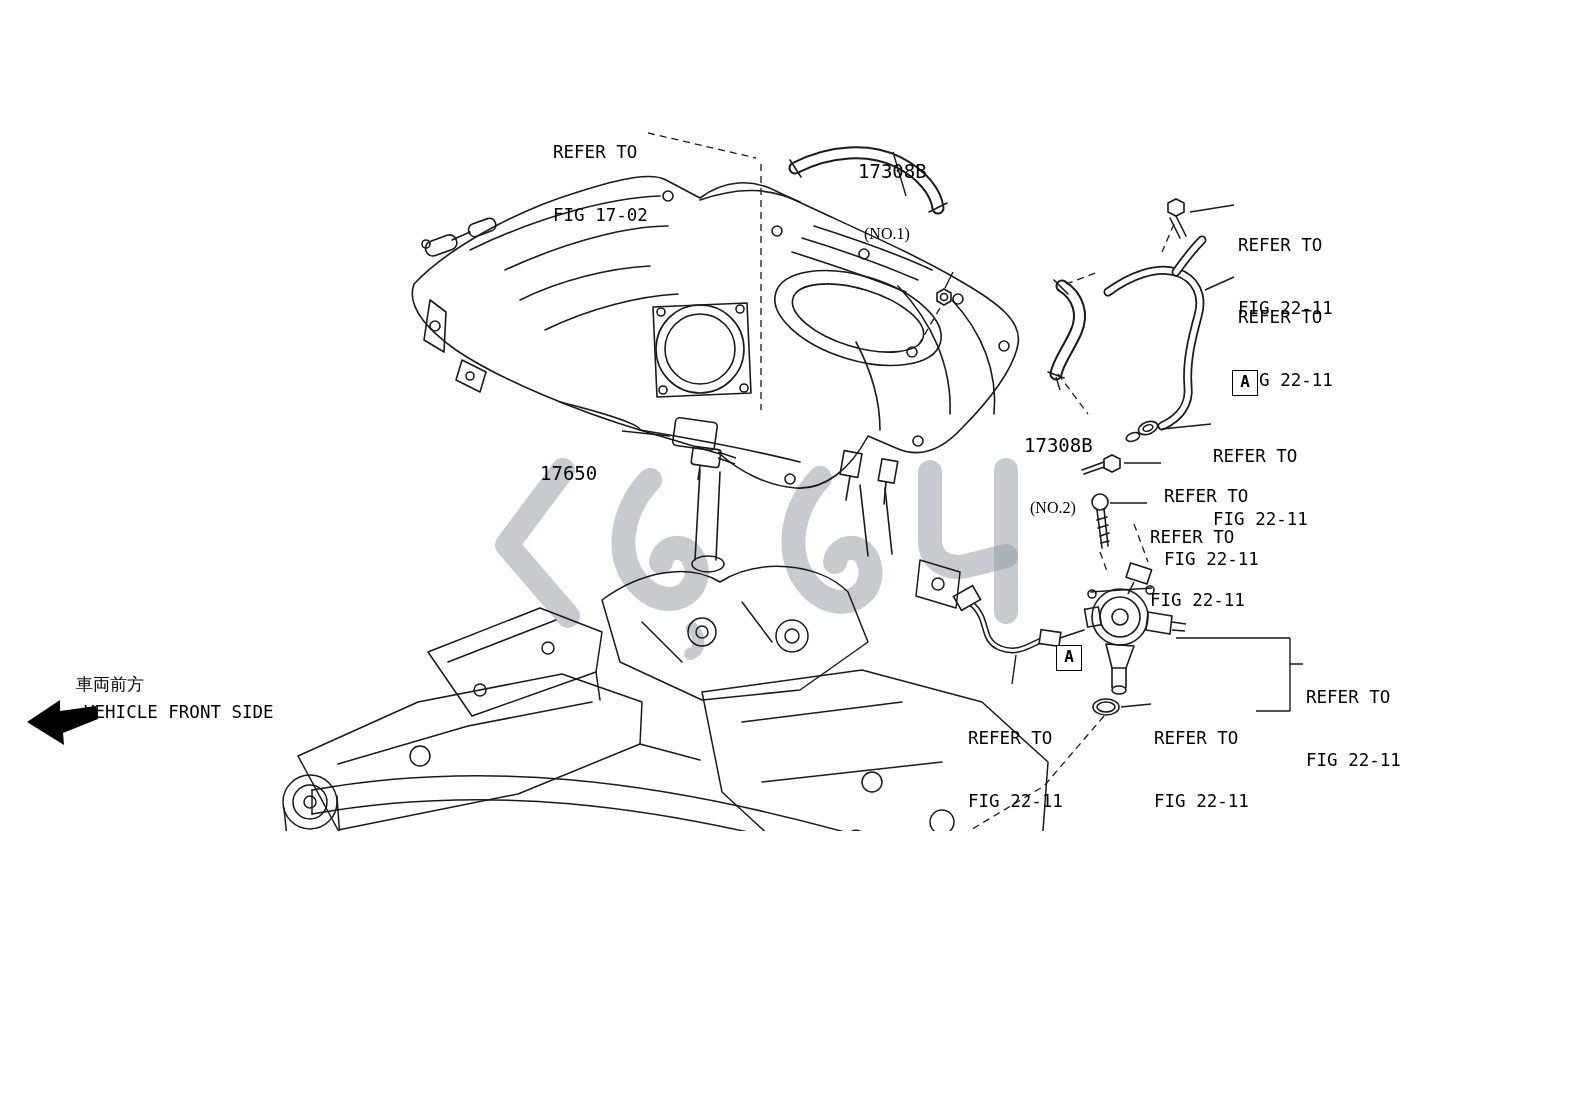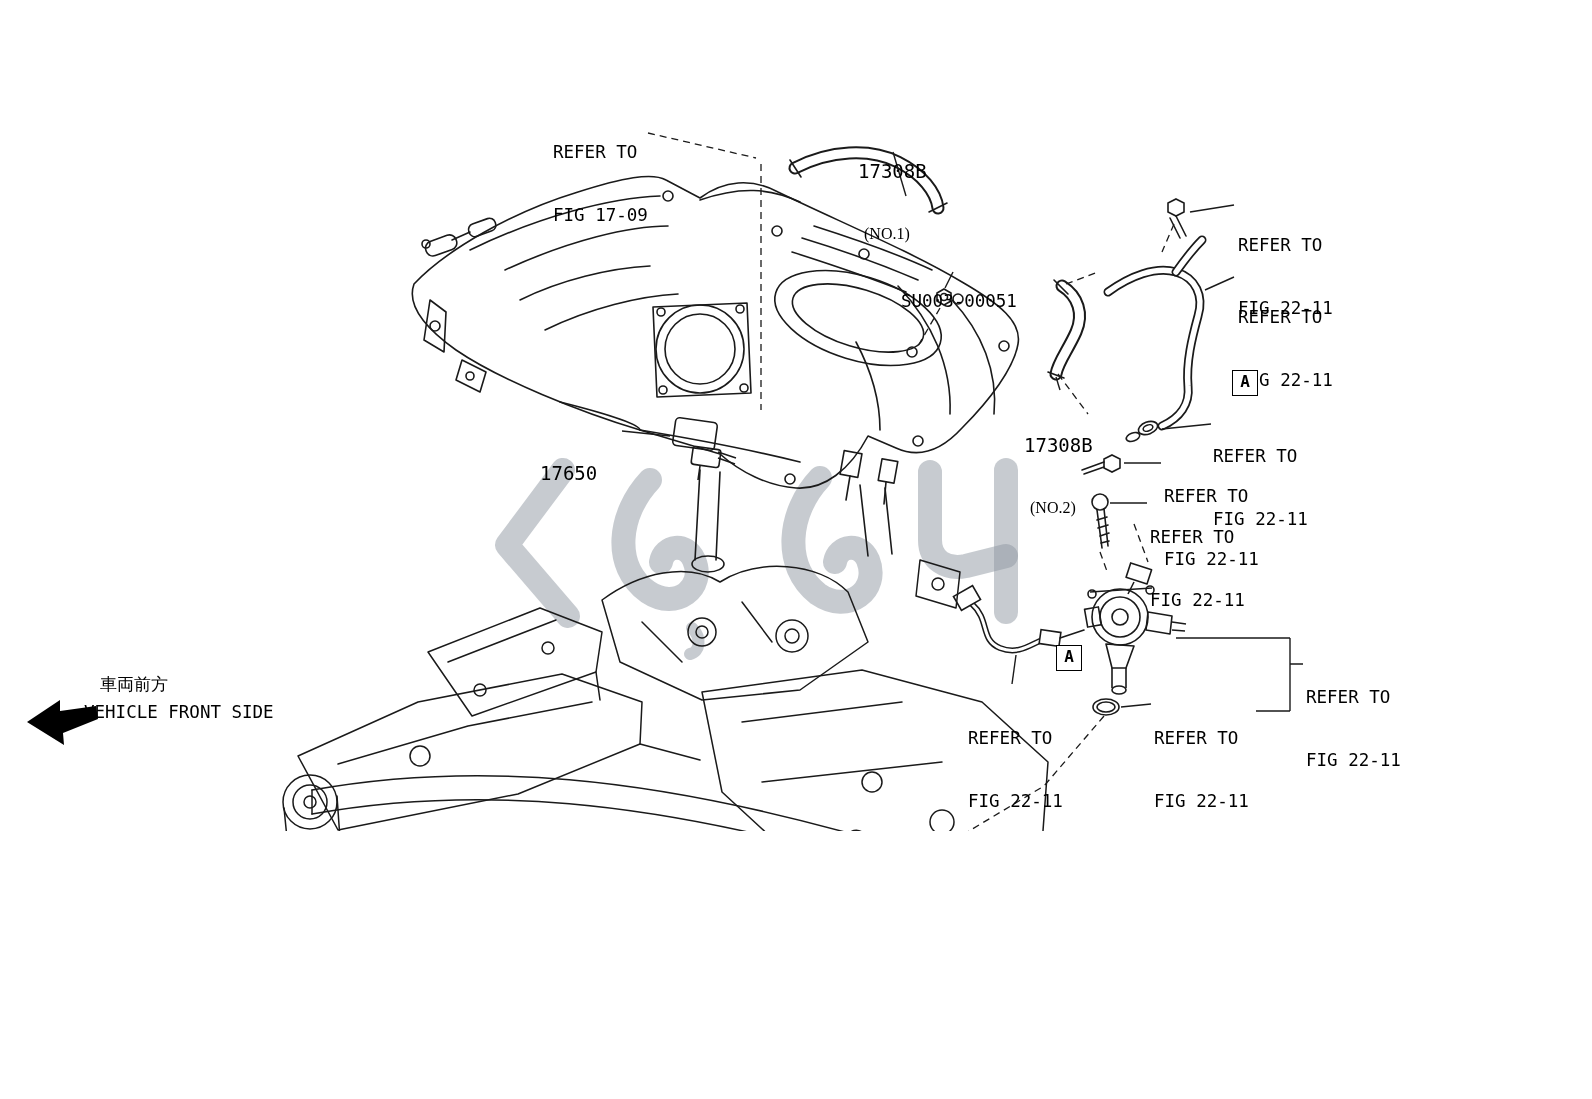--- a/index.html
+++ b/index.html
@@ -246,31 +246,28 @@
     <path d="M1104,716 L1044,786 L914,864 L884,902"></path>
   </g>
 
   <g>
     <polygon points="96,706 60,711 60,700 27,722 64,745 63,733 98,719" fill="#000"></polygon>
   </g>
 </svg>
 
   <div class="lbl" style="left:553px;top:100px">
     <div>REFER TO</div>
-    <div>FIG 17-09</div>
+    <div>FIG 17-02</div>
   </div>
 
   <div class="lbl" style="left:858px;top:118px">
     <div class="part">17308B</div>
     <div class="note">(NO.1)</div>
   </div>
 
-  <div class="lbl" style="left:901px;top:249px">
-    <div>SU003-00051</div>
-  </div>
 
   <div class="lbl" style="left:1238px;top:193px">
     <div>REFER TO</div>
     <div>FIG 22-11</div>
   </div>
 
   <div class="lbl" style="left:1238px;top:265px">
     <div>REFER TO</div>
     <div>FIG 22-11</div>
   </div>
@@ -311,18 +308,18 @@
   <div class="lbl" style="left:1154px;top:686px">
     <div>REFER TO</div>
     <div>FIG 22-11</div>
   </div>
 
   <div class="lbl" style="left:1306px;top:645px">
     <div>REFER TO</div>
     <div>FIG 22-11</div>
   </div>
 
-  <div class="lbl jp" style="left:100px;top:674px">車両前方</div>
+  <div class="lbl jp" style="left:76px;top:674px">車両前方</div>
   <div class="lbl" style="left:84px;top:702px">VEHICLE FRONT SIDE</div>
 
   <div class="docnum" style="left:1506px;top:1068px">177638B</div>
 
 </div>
 
 </body></html>

